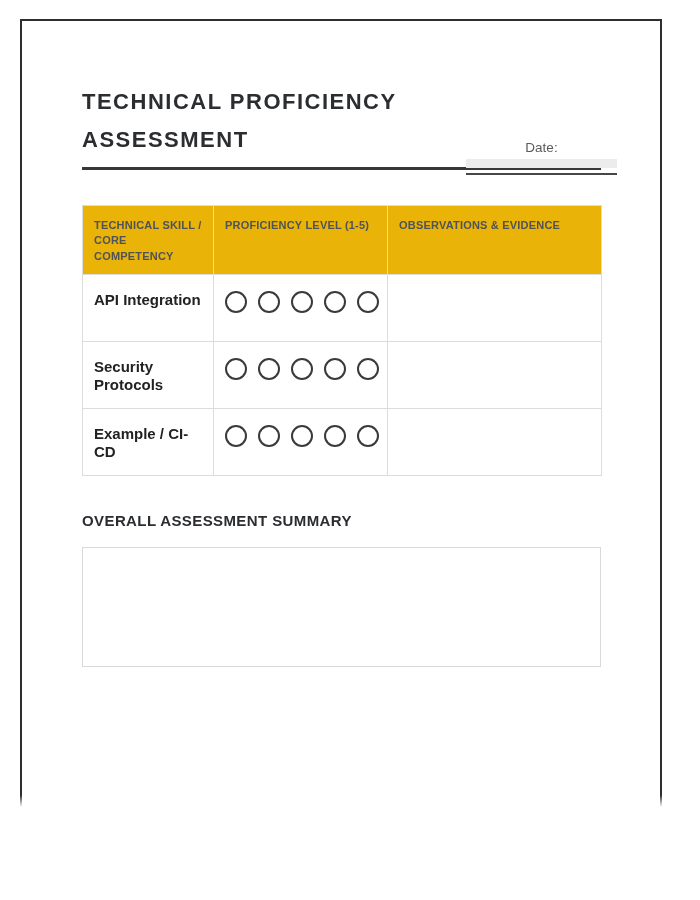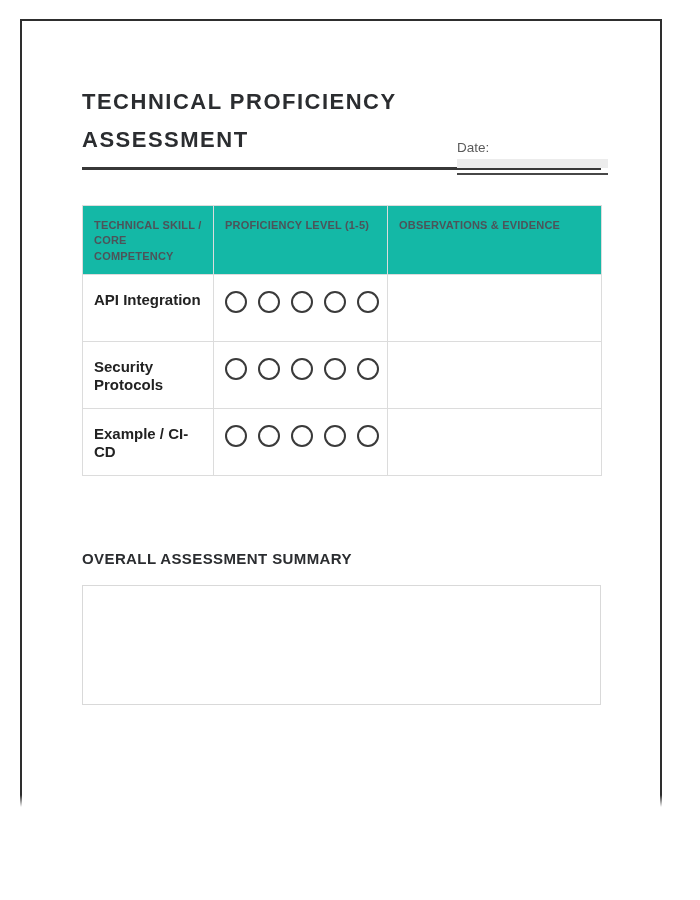--- a/index.html
+++ b/index.html
@@ -37,22 +37,23 @@
     color: #2b2d30;
   }
   .template-ref {
     margin-top: 4px;
     font-size: 13px;
     line-height: 17px;
     color: #6b6b6b;
   }
   .date-block {
     position: absolute;
-    top: 118px; right: 52px;
+    top: 118px; right: 43px;
     width: 151px;
+    text-align: center;
   }
   .date-label {
     font-size: 13.5px;
     color: #5a5a5a;
     line-height: 17px;
   }
   .date-strip {
     margin-top: 3px;
     height: 9px;
     background: #ececec;
@@ -71,21 +72,21 @@
   }
   .skills th, .skills td {
     border: 1px solid #dcdcdc;
     vertical-align: top;
     text-align: left;
   }
   .skills col.c1 { width: 131px; }
   .skills col.c2 { width: 174px; }
   .skills col.c3 { width: 214px; }
   .skills th {
-    background: #14b8a6;
+    background: #eab308;
     height: 67px;
     padding: 12px 10px 10px 11px;
     font-size: 11px;
     font-weight: bold;
     letter-spacing: 0.2px;
     line-height: 1.4;
     color: #4d5359;
     text-transform: uppercase;
   }
   .skills td {
@@ -110,21 +111,21 @@
   }
   .obs-cell { padding-left: 12px; padding-top: 15px; }
   .obs-text {
     font-size: 13.5px;
     font-style: italic;
     line-height: 1.22;
     color: #8a8a8a;
   }
   
   .summary-heading {
-    margin-top: 74px;
+    margin-top: 36px;
     font-size: 15px;
     font-weight: bold;
     letter-spacing: 0.4px;
     color: #2b2d30;
   }
   .summary-box {
     margin-top: 18px;
     width: 519px;
     height: 120px;
     border: 1px solid #d9d9d9;

